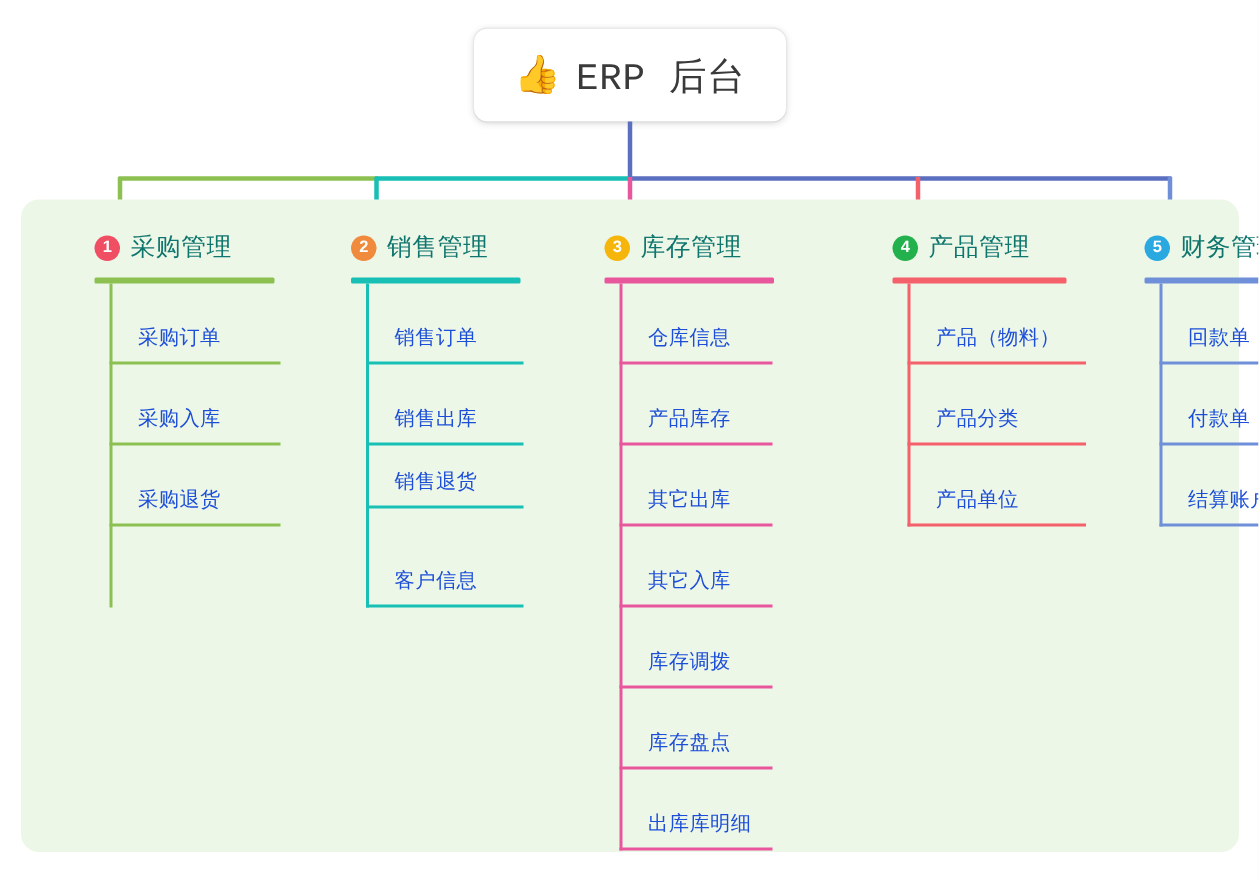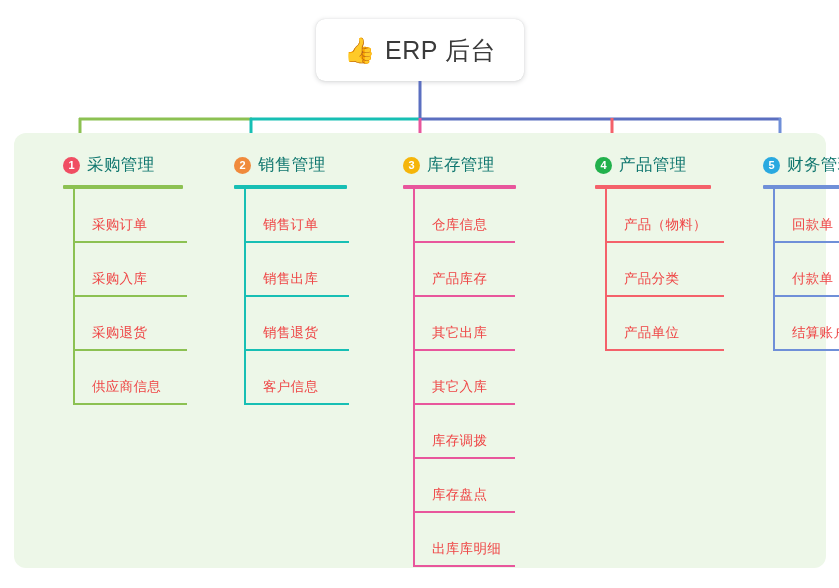--- a/index.html
+++ b/index.html
@@ -40,20 +40,21 @@
   #root-node .thumb {
     font-size: 25px;
     line-height: 1;
     display: inline-block;
   }
   #root-node .root-label {
     font-size: 25px;
     letter-spacing: .5px;
     color: #3a3a3a;
     white-space: nowrap;
+    font-family: Liberation Mono, monospace;
   }
 
   
   #connectors {
     position: absolute;
     left: 0;
     top: 0;
     width: 839px;
     height: 588px;
     pointer-events: none;
@@ -124,21 +125,21 @@
   .leaf {
     position: absolute;
     left: 34px;
     height: 54px;
   }
   .leaf-text {
     position: absolute;
     left: 19px;
     bottom: 9px;
     font-size: 13.5px;
-    color: #ef4444;
+    color: #1d4ed8;
     white-space: nowrap;
     letter-spacing: .3px;
   }
   .leaf-rule {
     position: absolute;
     left: 0;
     bottom: 0;
     height: 2px;
   }
 </style>
@@ -182,41 +183,37 @@
           <div class="leaf-rule" style="width: 114px; background: rgb(140, 193, 82);"></div>
         </div>
         <div class="leaf" style="top: 98px; width: 114px;">
           <span class="leaf-text">采购入库</span>
           <div class="leaf-rule" style="width: 114px; background: rgb(140, 193, 82);"></div>
         </div>
         <div class="leaf" style="top: 152px; width: 114px;">
           <span class="leaf-text">采购退货</span>
           <div class="leaf-rule" style="width: 114px; background: rgb(140, 193, 82);"></div>
         </div>
-        <div class="leaf" style="top: 206px; width: 114px;">
-          <span class="leaf-text">供应商信息</span>
-          <div class="leaf-rule" style="width: 114px; background: rgb(140, 193, 82);"></div>
-        </div>
       </div>
       <div class="column" style="position: absolute; left: 196px; top: 12px; width: 169px;">
         <div class="col-head">
           <span class="badge" style="background: rgb(240, 138, 60);">2</span>
           <span class="head-label">销售管理</span>
         </div>
         <div class="head-rule" style="width: 113px; background: rgb(23, 191, 180);"></div>
         <div class="spine" style="background: rgb(23, 191, 180); height: 216px;"></div>
         <div class="leaf" style="top: 44px; width: 105px;">
           <span class="leaf-text">销售订单</span>
           <div class="leaf-rule" style="width: 105px; background: rgb(23, 191, 180);"></div>
         </div>
         <div class="leaf" style="top: 98px; width: 105px;">
           <span class="leaf-text">销售出库</span>
           <div class="leaf-rule" style="width: 105px; background: rgb(23, 191, 180);"></div>
         </div>
-        <div class="leaf" style="top: 152px; width: 105px;">
+        <div class="leaf" style="top: 140px; width: 105px;">
           <span class="leaf-text">销售退货</span>
           <div class="leaf-rule" style="width: 105px; background: rgb(23, 191, 180);"></div>
         </div>
         <div class="leaf" style="top: 206px; width: 105px;">
           <span class="leaf-text">客户信息</span>
           <div class="leaf-rule" style="width: 105px; background: rgb(23, 191, 180);"></div>
         </div>
       </div>
       <div class="column" style="position: absolute; left: 365px; top: 12px; width: 192px;">
         <div class="col-head">

